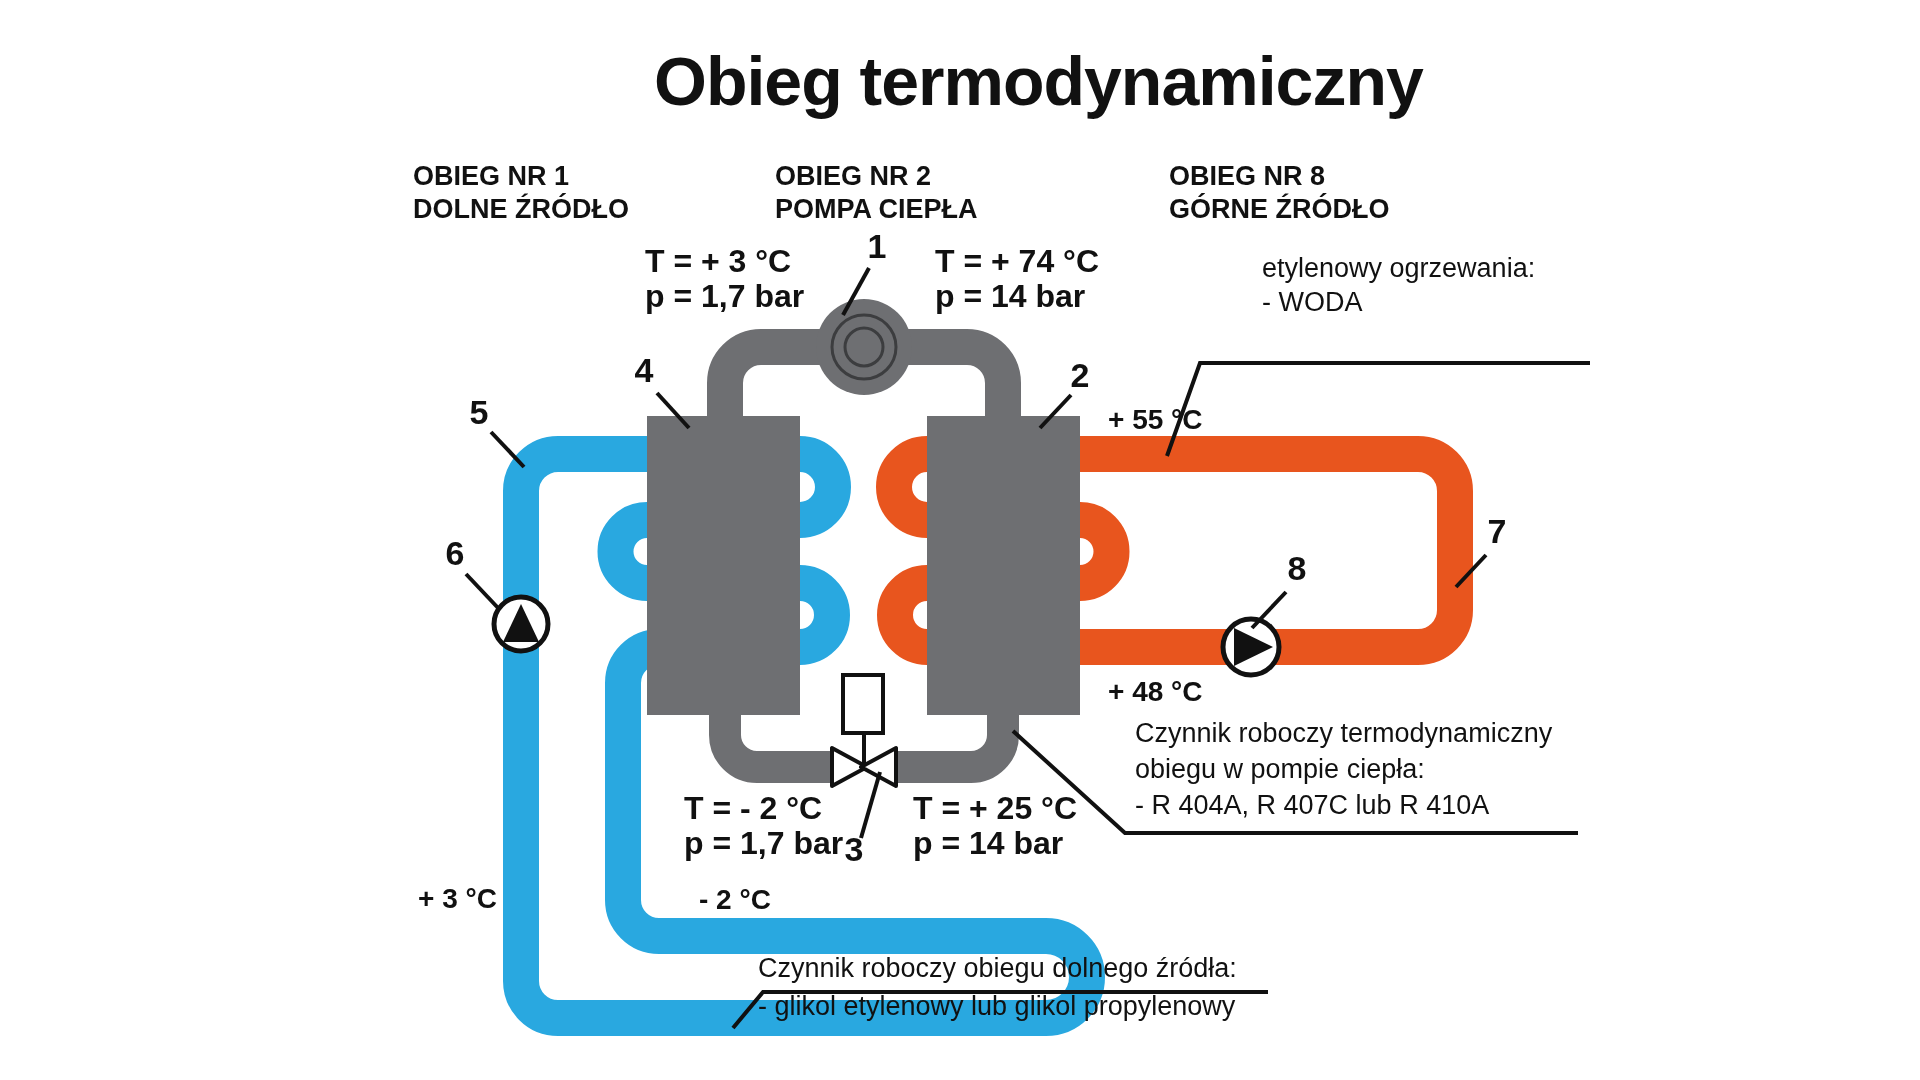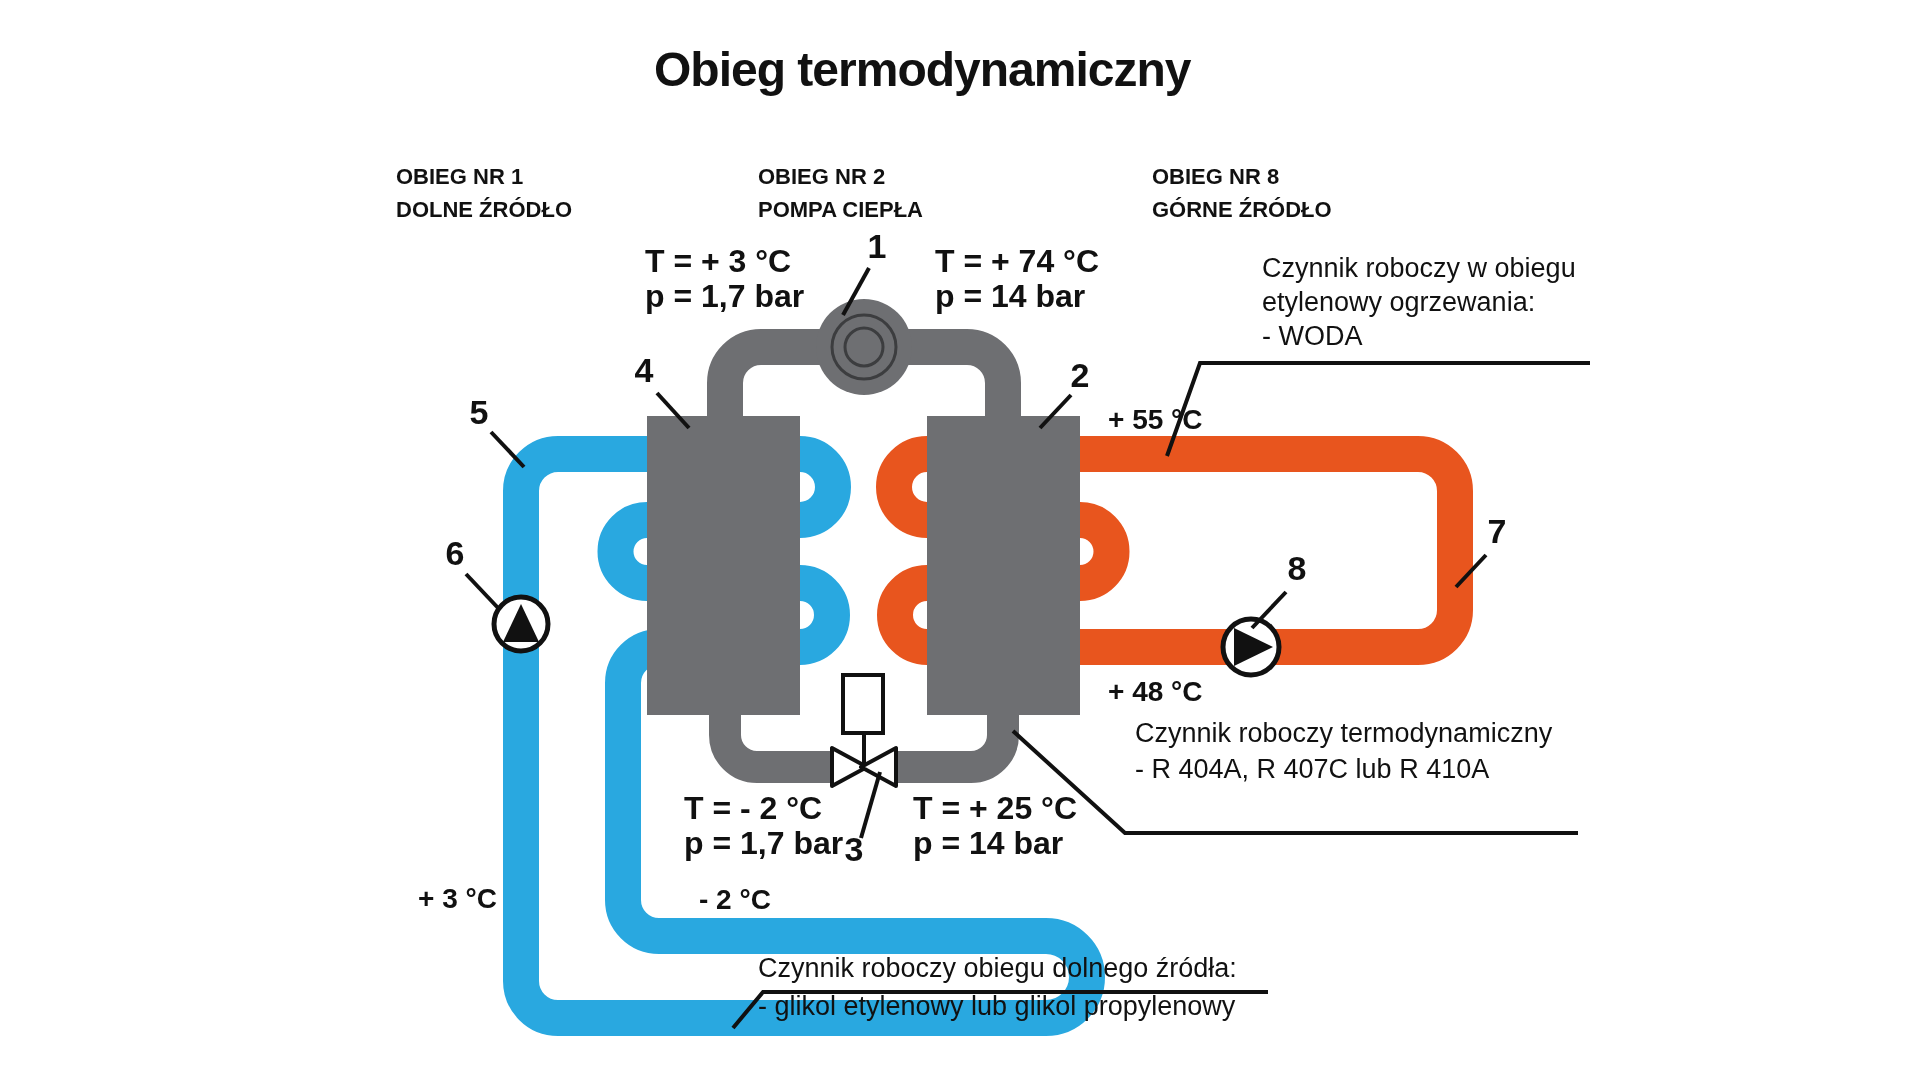--- a/index.html
+++ b/index.html
@@ -1,20 +1,20 @@
 <!DOCTYPE html>
 <html><head>
 <meta charset="utf-8">
 <style>
   html,body{margin:0;padding:0;background:#fff;width:1920px;height:1080px;overflow:hidden;}
   .canvas{position:relative;width:1920px;height:1080px;background:#fff;font-family:"Liberation Sans",sans-serif;color:#111;}
   .canvas svg{position:absolute;left:0;top:0;}
   .txt{position:absolute;white-space:nowrap;color:#111;}
-  .title{font-size:48px;font-weight:bold;text-align:left;letter-spacing:-1px;}
-  .hdr{font-size:22px;font-weight:bold;line-height:33px;letter-spacing:0px;}
+  .title{font-size:68px;font-weight:bold;text-align:center;letter-spacing:-1px;}
+  .hdr{font-size:27px;font-weight:bold;line-height:33px;letter-spacing:0px;margin-left:17px;}
   .tp{font-size:32px;font-weight:bold;line-height:35px;}
   .temp{font-size:28px;font-weight:bold;}
   .num{font-size:34px;font-weight:bold;width:40px;text-align:center;}
   .ann{font-size:27px;font-weight:normal;}
   .ann1{line-height:34px;}
   .ann2{line-height:36px;}
   .ann3{line-height:38px;margin-top:33px;}
 </style>
 </head>
 <body>
@@ -111,26 +111,26 @@
   <div class="txt num" style="left:857px;top:227px;">1</div>
   <div class="txt num" style="left:1060px;top:356px;">2</div>
   <div class="txt num" style="left:834px;top:830px;">3</div>
   <div class="txt num" style="left:624px;top:351px;">4</div>
   <div class="txt num" style="left:459px;top:393px;">5</div>
   <div class="txt num" style="left:435px;top:534px;">6</div>
   <div class="txt num" style="left:1477px;top:512px;">7</div>
   <div class="txt num" style="left:1277px;top:549px;">8</div>
 
   <div class="txt ann ann1" style="left:1262px;top:251px;">
-    <div>Czynnik roboczy w obiegu</div>
     <div>etylenowy ogrzewania:</div>
     <div>- WODA</div>
   </div>
   <div class="txt ann ann2" style="left:1135px;top:715px;">
     <div>Czynnik roboczy termodynamiczny</div>
+    <div>obiegu w pompie ciepła:</div>
     <div>- R 404A, R 407C lub R 410A</div>
   </div>
   <div class="txt ann ann3" style="left:758px;top:916px;">
     <div>Czynnik roboczy obiegu dolnego źródła:</div>
     <div>- glikol etylenowy lub glikol propylenowy</div>
   </div>
 
 </div>
 
 </body></html>

